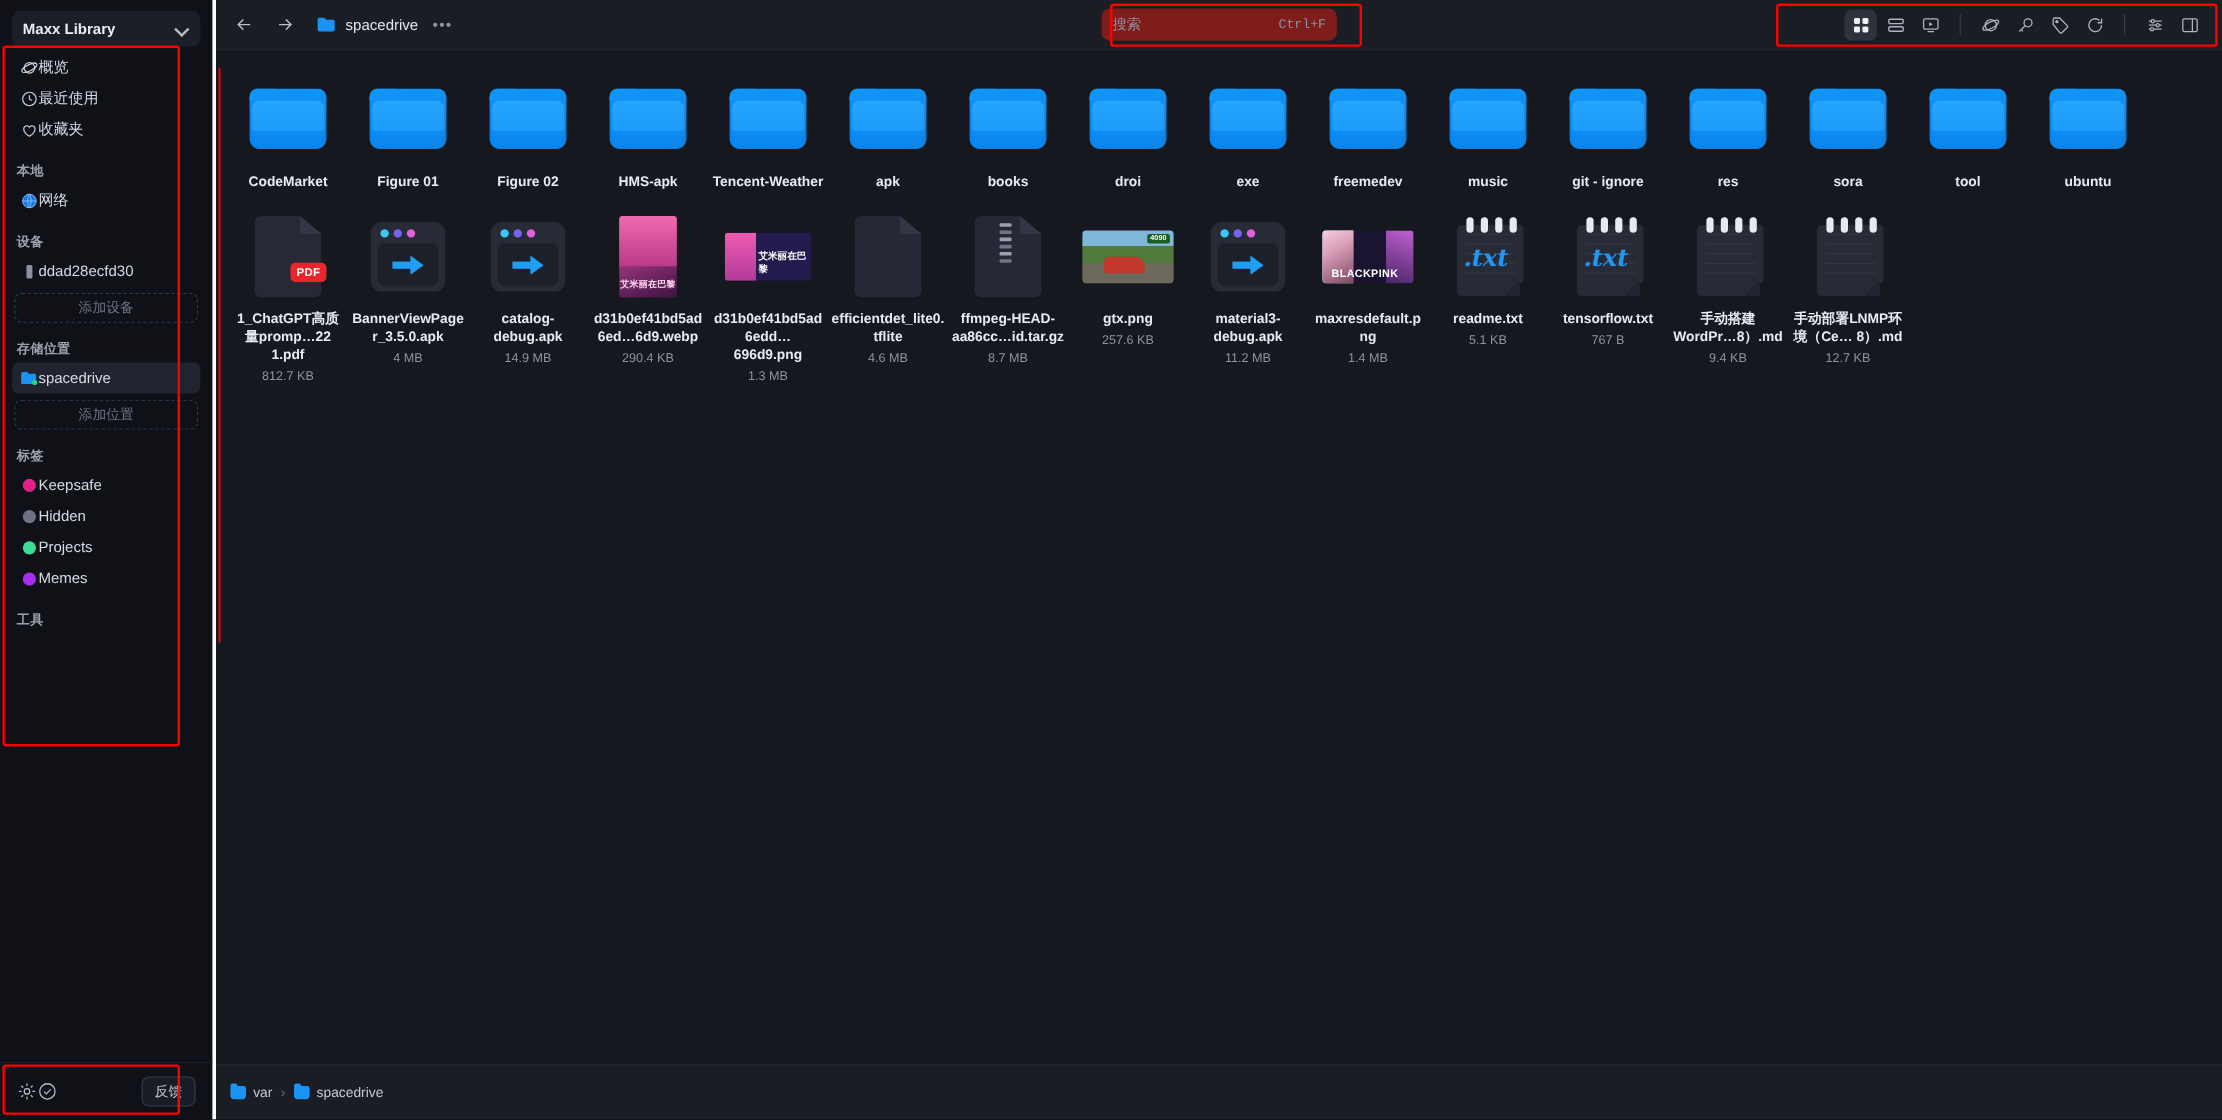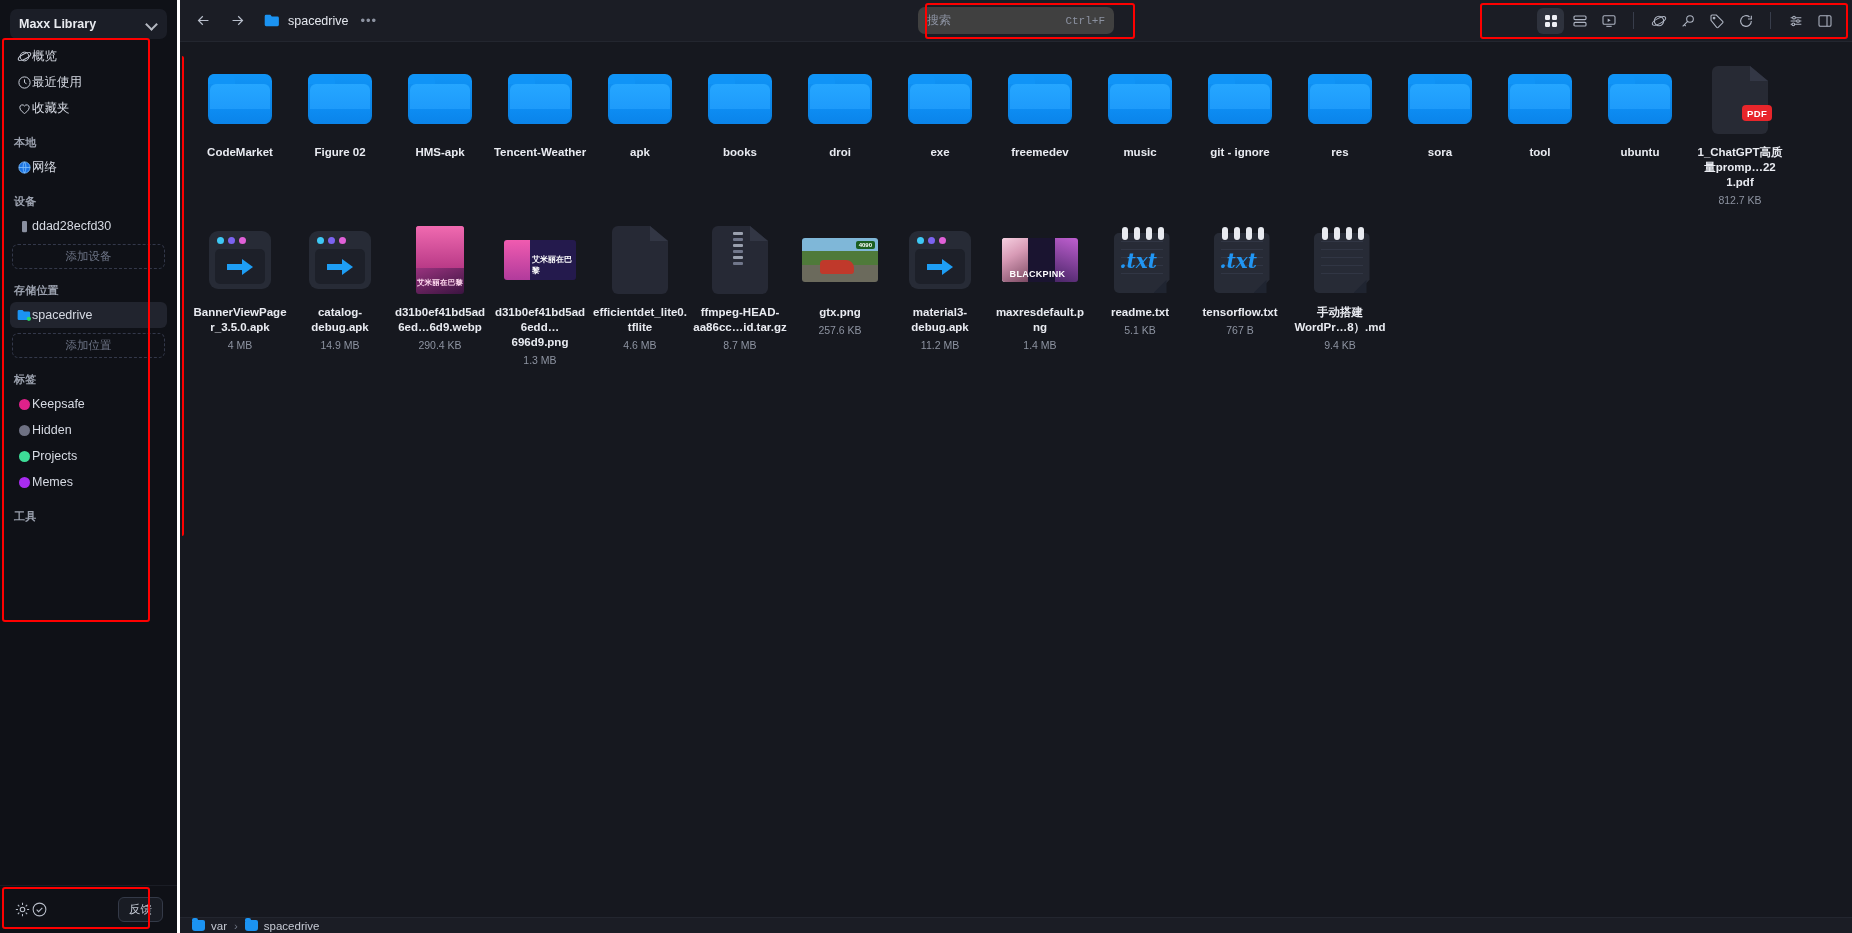--- a/index.html
+++ b/index.html
@@ -70,21 +70,21 @@
   .main { flex: 1; display: flex; flex-direction: column; background: #16181f; position: relative; min-width: 0; }
   .topbar {
     height: 42px; background: #1b1d25; border-bottom: 1px solid #23262f;
     display: flex; align-items: center; padding: 0 10px; gap: 8px; position: relative;
   }
   .nav-btn { width: 26px; height: 26px; display: flex; align-items: center; justify-content: center; cursor: pointer; color: #b9bfcc; }
   .crumb-top { display: flex; align-items: center; gap: 7px; margin-left: 6px; font-size: 12.5px; color: #e4e7ee; cursor: pointer; }
   .dots { color: #8d93a1; letter-spacing: 1px; font-size: 13px; cursor: pointer; margin-left: 4px;}
   .search-wrap { position: absolute; left: 50%; transform: translateX(-50%); }
   .search-box {
-    width: 196px; height: 27px; background: #404040; border-radius: 7px;
+    width: 196px; height: 27px; background: #7f1d1d; border-radius: 7px;
     display: flex; align-items: center; justify-content: space-between;
     padding: 0 9px; cursor: text; text-align: center;
   }
   .search-ph { font-size: 12px; color: #8b91a0; }
   .search-kbd { font-size: 11px; color: #8b91a0; font-family: "Liberation Mono", "DejaVu Sans Mono", monospace; }
   .tools { margin-left: auto; display: flex; align-items: center; gap: 2px; padding-right: 4px; }
   .tool { width: 27px; height: 26px; display: flex; align-items: center; justify-content: center; border-radius: 6px; cursor: pointer; color: #aeb4c2; }
   .tool.sel { background: #2e323d; color: #eef0f5; }
   .tool-sep { width: 1px; height: 17px; background: #383d4b; margin: 0 9px; }
 
@@ -193,21 +193,21 @@
   .targz .page { position:absolute; inset:0; background:#262935; border-radius:6px;
     clip-path: polygon(0 0, 68% 0, 100% 22%, 100% 100%, 0 100%); }
   .targz .fold { position:absolute; right:0; top:0; width:18px; height:15px; background:#323644;
     clip-path: polygon(0 0, 100% 100%, 0 100%); }
   .zipper { position:absolute; left:21px; top:6px; width:10px; height:34px; }
   .zipper i { display:block; height:3px; background:#9aa0ae; margin-bottom:3px; border-radius:1px;}
   .zipper i:nth-child(even){ background:#70768a; }
 
   
   .footer {
-    height: 16px; background: #1b1d25; border-top: 1px solid #23262f;
+    height: 46px; background: #1b1d25; border-top: 1px solid #23262f;
     display: flex; align-items: center; gap: 7px; padding: 0 12px; font-size: 11.5px; color: #c6cad4;
   }
   .fcrumb { display: flex; align-items: center; gap: 6px; cursor: pointer; }
   .mini-folder { width: 13px; height: 11px; position: relative; flex: 0 0 13px; }
   .mini-folder .mb { position:absolute; inset:0; background:#1b93f2; border-radius: 2px 2px 3px 3px; }
   .mini-folder .mt { position:absolute; left:0; top:-2px; width:6px; height:3px; background:#1b93f2; border-radius:2px 2px 0 0; }
   .fsep { color: #6f7584; }
   svg { display:block; }
 </style>
 </head>
@@ -447,20 +447,30 @@
             <div class="cname">CodeMarket</div>
           </div>
           <div class="cell">
             <div class="thumb">
               <div class="folder">
                 <i class="back"></i>
                 <i class="tab"></i>
                 <i class="front"></i>
               </div>
             </div>
+            <div class="cname">Figure 01</div>
+          </div>
+          <div class="cell">
+            <div class="thumb">
+              <div class="folder">
+                <i class="back"></i>
+                <i class="tab"></i>
+                <i class="front"></i>
+              </div>
+            </div>
             <div class="cname">Figure 02</div>
           </div>
           <div class="cell">
             <div class="thumb">
               <div class="folder">
                 <i class="back"></i>
                 <i class="tab"></i>
                 <i class="front"></i>
               </div>
             </div>
@@ -773,20 +783,41 @@
                   <i></i>
                   <i></i>
                   <i></i>
                 </div>
                 <i class="corner"></i>
               </div>
             </div>
             <div class="cname">手动搭建WordPr…8）.md</div>
             <div class="csize">9.4 KB</div>
           </div>
+          <div class="cell">
+            <div class="thumb">
+              <div class="note">
+                <i class="sheet"></i>
+                <i class="ring" style="left:8px"></i>
+                <i class="ring" style="left:20px"></i>
+                <i class="ring" style="left:32px"></i>
+                <i class="ring" style="left:44px"></i>
+                <div class="lines">
+                  <i></i>
+                  <i></i>
+                  <i></i>
+                  <i></i>
+                  <i></i>
+                </div>
+                <i class="corner"></i>
+              </div>
+            </div>
+            <div class="cname">手动部署LNMP环境（Ce… 8）.md</div>
+            <div class="csize">12.7 KB</div>
+          </div>
         </div>
     </div>
 
     <div class="footer">
       <div class="fcrumb">
         <span class="mini-folder">
             <i class="mb"></i>
             <i class="mt"></i>
           </span>
         <span>var</span>

